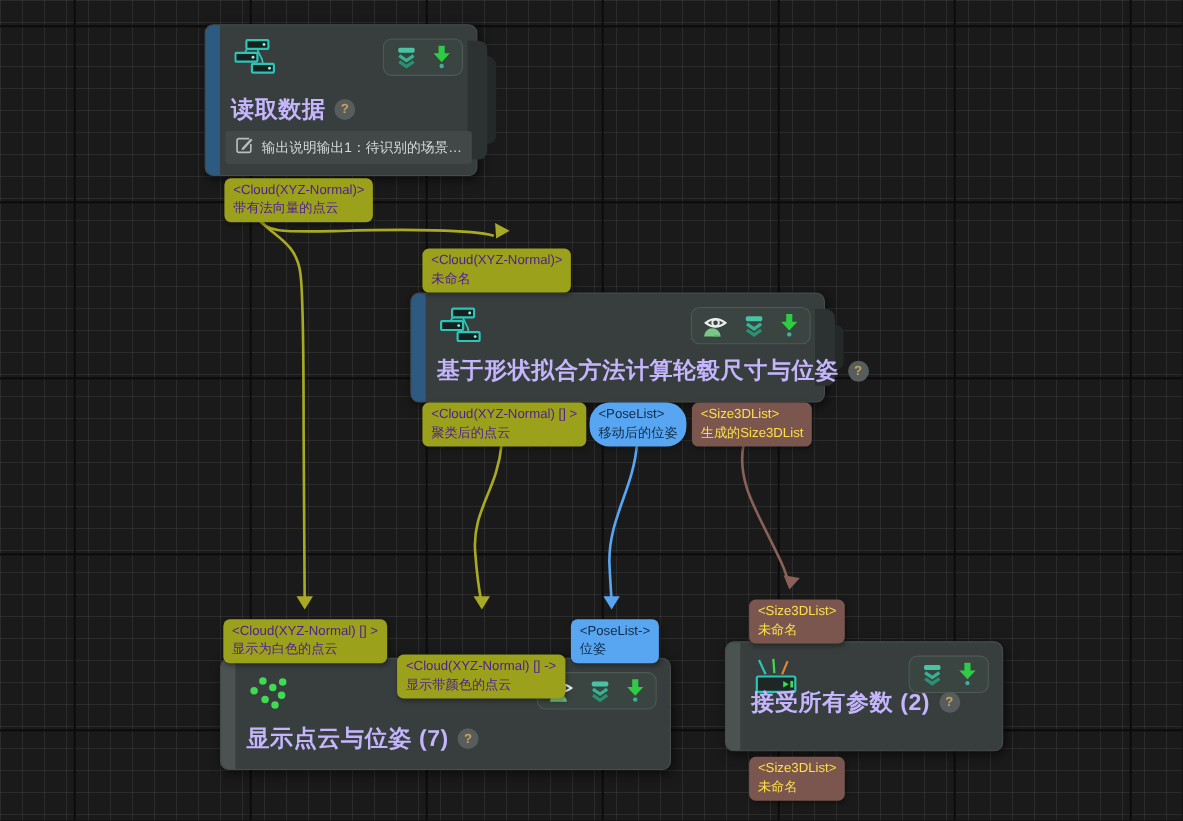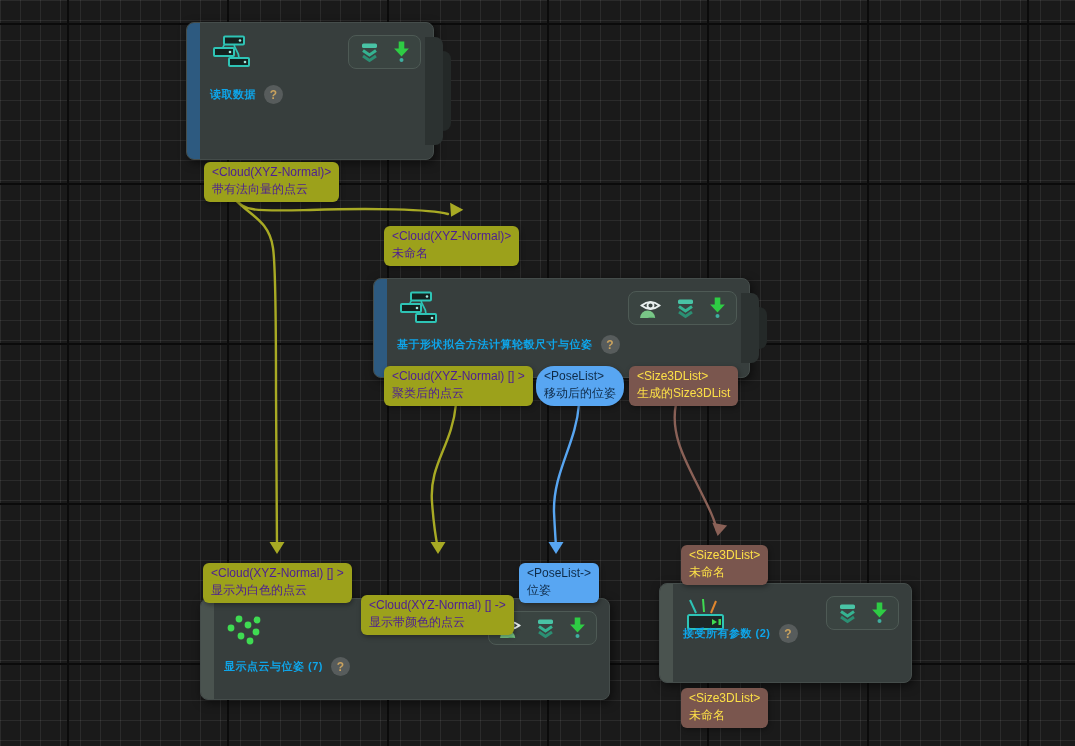--- a/index.html
+++ b/index.html
@@ -27,21 +27,21 @@
   .leftbar{position:absolute;left:0;top:0;bottom:0;width:13px;border-radius:7px 0 0 7px;}
   .bar-blue{background:#2d5a80;}
   .bar-gray{background:#4a534f;}
   .node-icon{position:absolute;left:26px;top:12px;}
   .btn-group{
     position:absolute;top:12px;right:12px;display:flex;align-items:center;gap:13px;
     background:#3a4441;border:1px solid #4e5a55;border-radius:8px;padding:5px 10px;
   }
   .icon-btn{display:inline-flex;align-items:center;cursor:pointer;}
   .title-row{position:absolute;left:23px;display:flex;align-items:center;gap:8px;white-space:nowrap;}
-  .title{font-size:11px;font-weight:bold;color:#0ea5e9;letter-spacing:0.5px;}
+  .title{font-size:21px;font-weight:bold;color:#c4b5fd;letter-spacing:0.5px;}
   .help{
     width:19px;height:19px;border-radius:50%;background:#575c5c;color:#c9a25e;
     font-size:12px;font-weight:bold;display:inline-flex;align-items:center;justify-content:center;
   }
   .desc-row{
     position:absolute;left:18px;bottom:10px;height:30px;display:flex;align-items:center;gap:7px;
     background:#414847;border-radius:3px;padding:0 9px;max-width:228px;overflow:hidden;
   }
   .desc-text{font-size:12.5px;color:#d6dad9;white-space:nowrap;}
   .port{
@@ -99,22 +99,29 @@
             <svg width="17" height="22" viewBox="0 0 17 22">
       <path d="M5.7 0.5 h5.6 v7 h4.6 L8.5 15.5 L1.1 7.5 h4.6 Z" fill="#2ecc44"></path>
       <circle cx="8.5" cy="19" r="2" fill="#3fae9f"></circle>
     </svg>
           </span>
         </div>
         <div class="title-row" style="top: 62px;">
           <span class="title">读取数据</span>
           <span class="help">?</span>
         </div>
-      </div>
-      <div class="node" style="left: 373px; top: 278px; width: 377px; height: 100px;">
+        <div class="desc-row">
+          <span><svg width="17" height="17" viewBox="0 0 17 17">
+      <path d="M12.5 3 H3 a1.5 1.5 0 0 0 -1.5 1.5 V 14 a1.5 1.5 0 0 0 1.5 1.5 H 12.5 A1.5 1.5 0 0 0 14 14 V 8" fill="none" stroke="#b9bdbc" stroke-width="1.5"></path>
+      <path d="M6 11.5 L14 2.8 L15.6 4.3 L7.8 13 L5.6 13.6 Z" fill="#b9bdbc"></path>
+    </svg></span>
+          <span class="desc-text">输出说明输出1：待识别的场景…</span>
+        </div>
+      </div>
+      <div class="node" style="left: 373px; top: 266px; width: 377px; height: 100px;">
         <div class="stack s2"></div>
         <div class="stack s1"></div>
         <div class="leftbar bar-blue"></div>
         <div class="node-icon"><svg width="38" height="33" viewBox="0 0 38 33">
       <path d="M21 9 C 21 14, 26 16, 26 23" fill="none" stroke="#2ec4b6" stroke-width="1.6"></path>
       <path d="M12 9 C 10 11, 10 12, 10 13" fill="none" stroke="#2ec4b6" stroke-width="1.6"></path>
       <g fill="#14211f" stroke="#2ec4b6" stroke-width="2">
         <rect x="11" y="1.5" width="20" height="8" rx="1"></rect>
         <rect x="1" y="13" width="20" height="8" rx="1"></rect>
         <rect x="16" y="23" width="20" height="8" rx="1"></rect>

